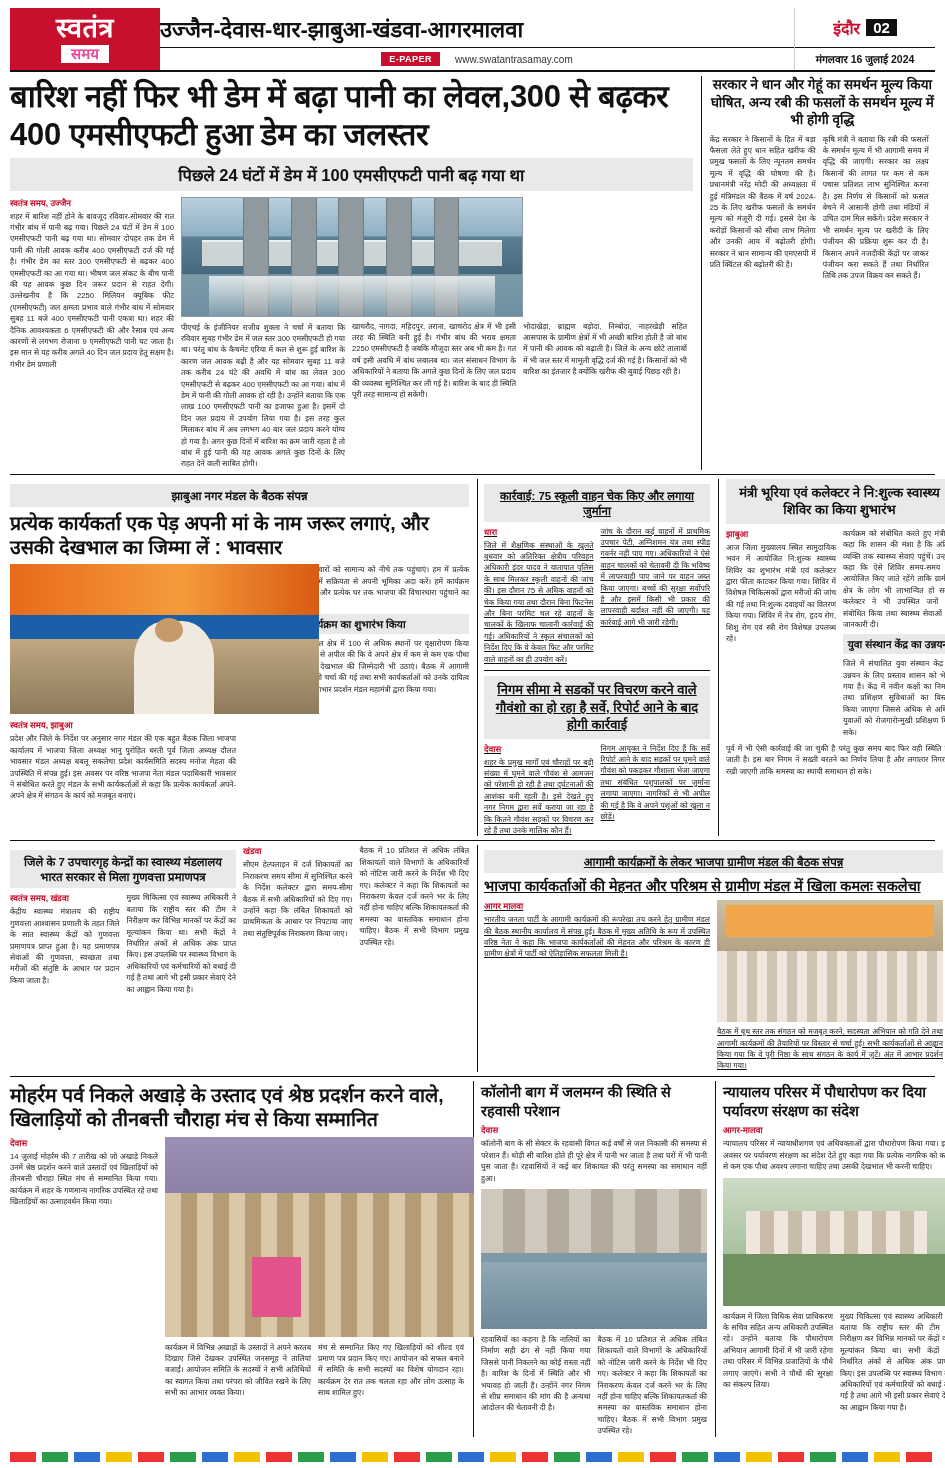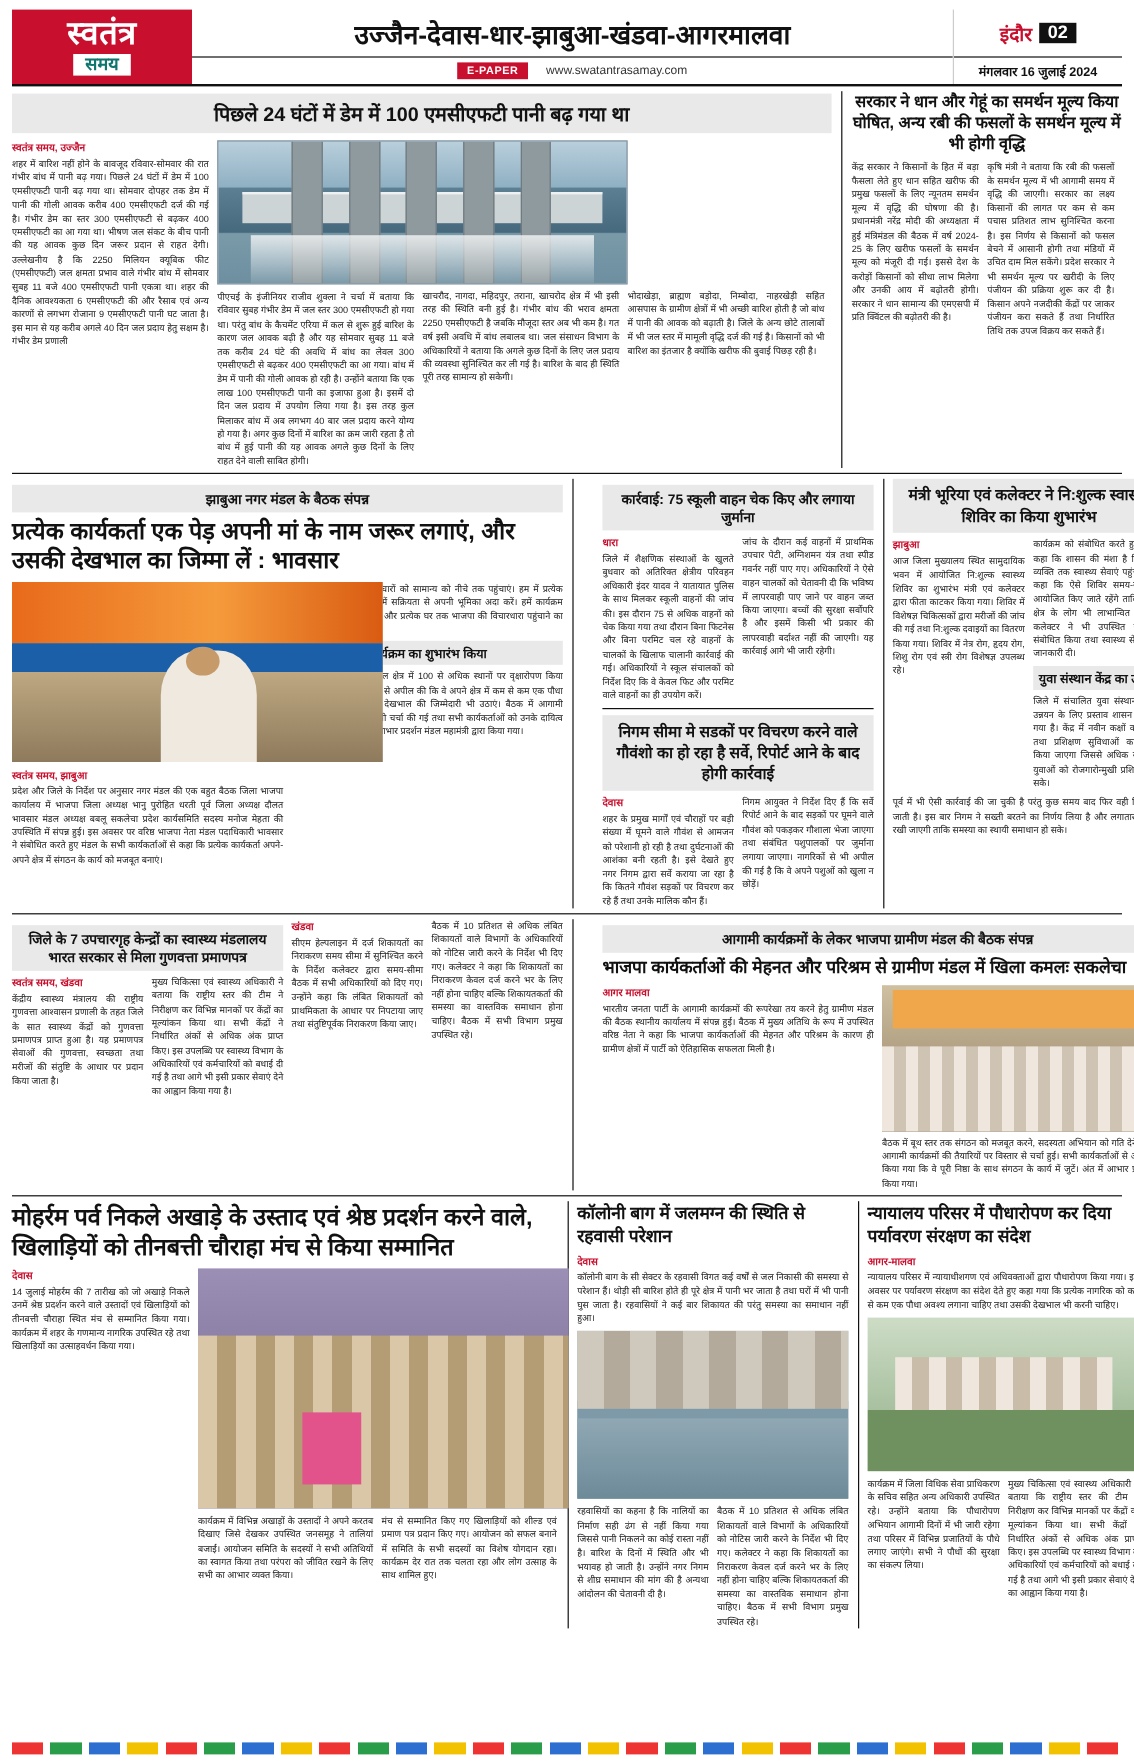--- a/index.html
+++ b/index.html
@@ -9,23 +9,23 @@
     font-family:"Liberation Sans","DejaVu Sans",sans-serif;
     color:#111;
     overflow:hidden;
   }
   .page{position:relative;width:945px;height:1468px;box-sizing:border-box;padding:8px 10px 6px 10px;}
 
   
   .masthead{display:flex;align-items:stretch;height:62px;border-bottom:2px solid #111;}
   .logo-box{width:150px;background:#c8102e;color:#fff;display:flex;flex-direction:column;align-items:center;justify-content:center;padding:2px 0;}
   .logo-main{font-size:27px;font-weight:bold;letter-spacing:.5px;line-height:1;}
-  .logo-sub{font-size:15px;font-weight:bold;background:#fff;color:#0f766e;padding:0 10px;margin-top:3px;line-height:1.25;}
+  .logo-sub{font-size:15px;font-weight:bold;background:#fff;color:#ec4899;padding:0 10px;margin-top:3px;line-height:1.25;}
   .masthead-mid{flex:1;display:flex;flex-direction:column;}
-  .mid-top{flex:1;display:flex;align-items:center;justify-content:center;}
+  .mid-top{flex:1;display:flex;align-items:center;}
   .edition-line{font-size:22px;font-weight:bold;color:#111;}
   .mid-bottom{height:22px;border-top:1px solid #111;display:flex;align-items:center;justify-content:center;gap:15px;}
   .epaper{background:#c8102e;color:#fff;font-size:9px;font-weight:bold;padding:2px 8px;letter-spacing:.5px;}
   .weburl{font-size:10px;color:#333;}
   .masthead-right{width:140px;display:flex;flex-direction:column;border-left:1px solid #ccc;}
   .mr-top{flex:1;display:flex;align-items:center;justify-content:center;gap:6px;}
   .city{font-size:16px;font-weight:bold;color:#c8102e;}
   .pageno{font-size:15px;font-weight:bold;background:#111;color:#fff;padding:0 7px;}
   .mr-bottom{height:22px;border-top:1px solid #111;display:flex;align-items:center;justify-content:center;}
   .datetext{font-size:10.5px;font-weight:bold;}
@@ -59,21 +59,21 @@
   .right-head{font-size:13.5px;font-weight:bold;line-height:1.3;text-align:center;margin-bottom:5px;}
   .right-cols{display:flex;gap:7px;}
   .rc{width:106px;}
 
   
   .band{background:#e9e9e9;text-align:center;font-size:11.5px;font-weight:bold;padding:4px 4px;margin:5px 0 4px 0;}
   .band-hi{background:#e9e9e9;text-align:center;font-size:13px;font-weight:bold;padding:5px;line-height:1.35;}
 
   .mid-wrap{display:flex;gap:8px;margin-top:4px;}
   .mid-a{width:460px;}
-  .mid-b{width:226px;border-left:1px solid #111;padding-left:24px;}
+  .mid-b{width:226px;border-left:1px solid #111;padding-left:6px;text-decoration:underline;}
   .mid-c{width:227px;border-left:1px solid #111;padding-left:7px;}
 
   .h2{font-size:19.5px;line-height:1.25;font-weight:bold;margin:2px 0 5px 0;}
   .h3{font-size:14.5px;line-height:1.3;font-weight:bold;margin:2px 0 4px 0;}
   .sub-band{background:#e9e9e9;font-size:10.5px;font-weight:bold;text-align:center;padding:3px;margin:4px 0;}
 
   .cols2{display:flex;gap:7px;}
   .c2{width:226px;}
   .cn{width:110px;}
 
@@ -137,20 +137,21 @@
       <div class="mr-bottom">
         <span class="datetext">मंगलवार 16 जुलाई 2024</span>
       </div>
     </div>
   </div>
 
   <div class="content">
 
     <div class="lead-wrap">
       <div class="lead-left">
+        <div class="lead-head">बारिश नहीं फिर भी डेम में बढ़ा पानी का लेवल,300 से बढ़कर 400 एमसीएफटी हुआ डेम का जलस्तर</div>
         <div class="lead-sub">पिछले 24 घंटों में डेम में 100 एमसीएफटी पानी बढ़ गया था</div>
         <div class="lead-cols">
           <div class="lc">
             <div class="byline">स्वतंत्र समय, उज्जैन</div>
             <div class="body-col">शहर में बारिश नहीं होने के बावजूद रविवार-सोमवार की रात गंभीर बांध में पानी बढ़ गया। पिछले 24 घंटों में डेम में 100 एमसीएफटी पानी बढ़ गया था। सोमवार दोपहर तक डेम में पानी की गोली आवक करीब 400 एमसीएफटी दर्ज की गई है। गंभीर डेम का स्तर 300 एमसीएफटी से बढ़कर 400 एमसीएफटी का आ गया था। भीषण जल संकट के बीच पानी की यह आवक कुछ दिन जरूर प्रदान से राहत देगी। उल्लेखनीय है कि 2250 मिलियन क्यूबिक फीट (एमसीएफटी) जल क्षमता प्रभाव वाले गंभीर बांध में सोमवार सुबह 11 बजे 400 एमसीएफटी पानी एकत्रा था। शहर की दैनिक आवश्यकता 6 एमसीएफटी की और रैसाब एवं अन्य कारणों से लगभग रोजाना 9 एमसीएफटी पानी घट जाता है। इस मान से यह करीब अगले 40 दिन जल प्रदाय हेतु सक्षम है। गंभीर डेम प्रणाली</div>
           </div>
           <div class="lc">
             <div class="photo dam-photo" style="margin-bottom:5px;">
               <div class="dam-grad"></div>
               <div class="dam-wall"></div>

